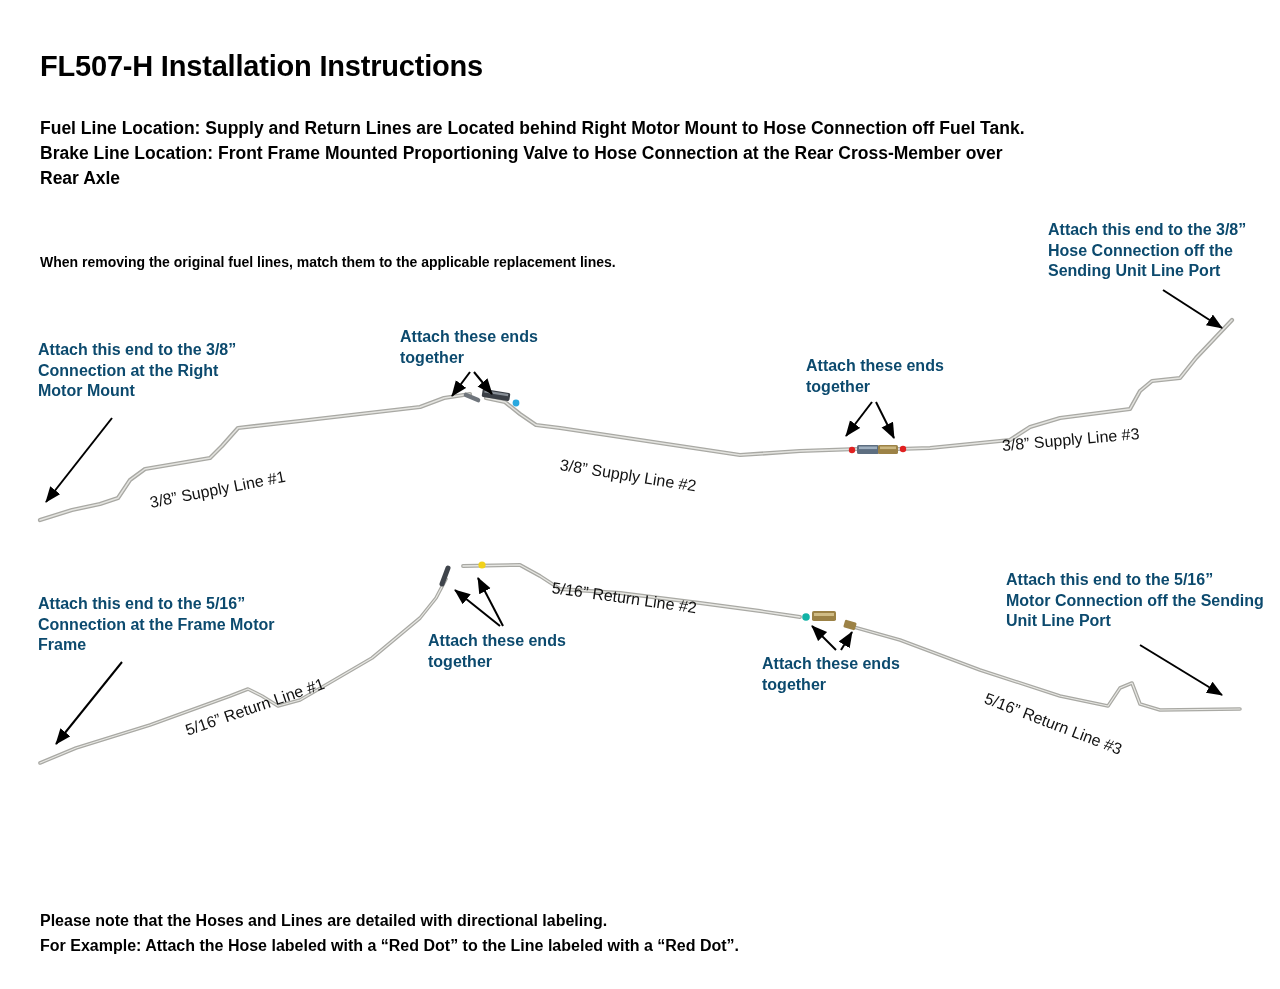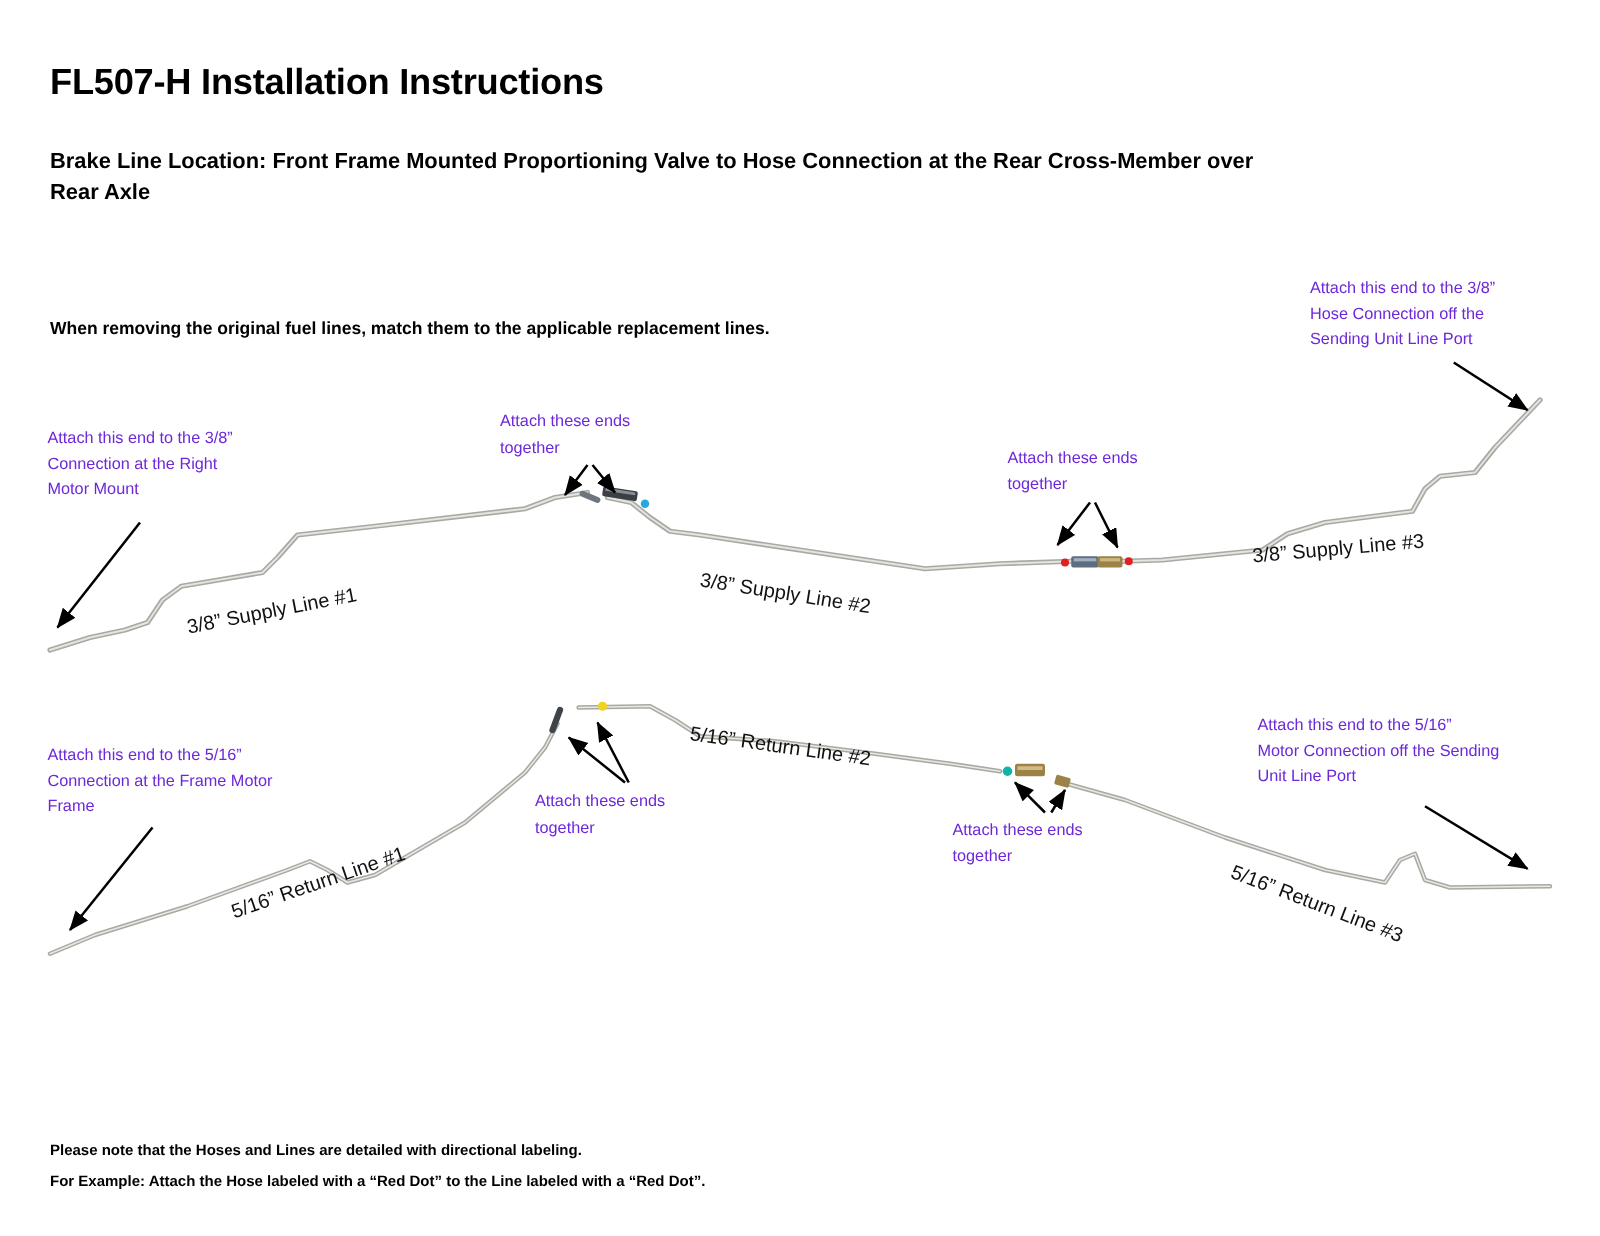--- a/index.html
+++ b/index.html
@@ -54,42 +54,42 @@
   }
 
   
   #footer-block {
     position: absolute;
     left: 40px;
     top: 880px;
     width: 1100px;
   }
   #footer-block .para-line {
-    font-size: 12px;
+    font-size: 16px;
     font-weight: bold;
     line-height: 25px;
     white-space: nowrap;
   }
 
   
   #diagram {
     position: absolute;
     left: 0;
     top: 0;
     width: 1280px;
     height: 989px;
   }
 
   
   .annot {
     position: absolute;
-    font-size: 13px;
+    font-size: 16px;
     line-height: 20.5px;
-    font-weight: normal;
-    color: #6d28d9;
+    font-weight: bold;
+    color: #0c4a6e;
     white-space: nowrap;
   }
   .annot.center { }
 
   
   .pipe-label {
     position: absolute;
     font-size: 16px;
     font-weight: normal;
     color: #111;
@@ -98,20 +98,21 @@
   }
 </style>
 </head>
 <body>
 
 <div class="page">
 
   <div id="doc-title">FL507-H Installation Instructions</div>
 
   <div id="intro-block">
+    <div class="para-line">Fuel Line Location:  Supply and Return Lines are Located behind Right Motor Mount to Hose Connection off Fuel Tank.</div>
     <div class="para-line">Brake Line Location: Front Frame Mounted Proportioning Valve to Hose Connection at the Rear Cross-Member over</div>
     <div class="para-line">Rear Axle</div>
   </div>
 
   <div id="callout-note">When removing the original fuel lines, match them to the applicable replacement lines.</div>
 
   <svg id="diagram" viewBox="0 0 1280 989">
     <defs>
       <marker id="arrowhead" markerWidth="9" markerHeight="9" refX="7.5" refY="3.2" orient="auto" markerUnits="strokeWidth">
         <path d="M0,0 L8,3.2 L0,6.4 z" fill="#000000"></path>

